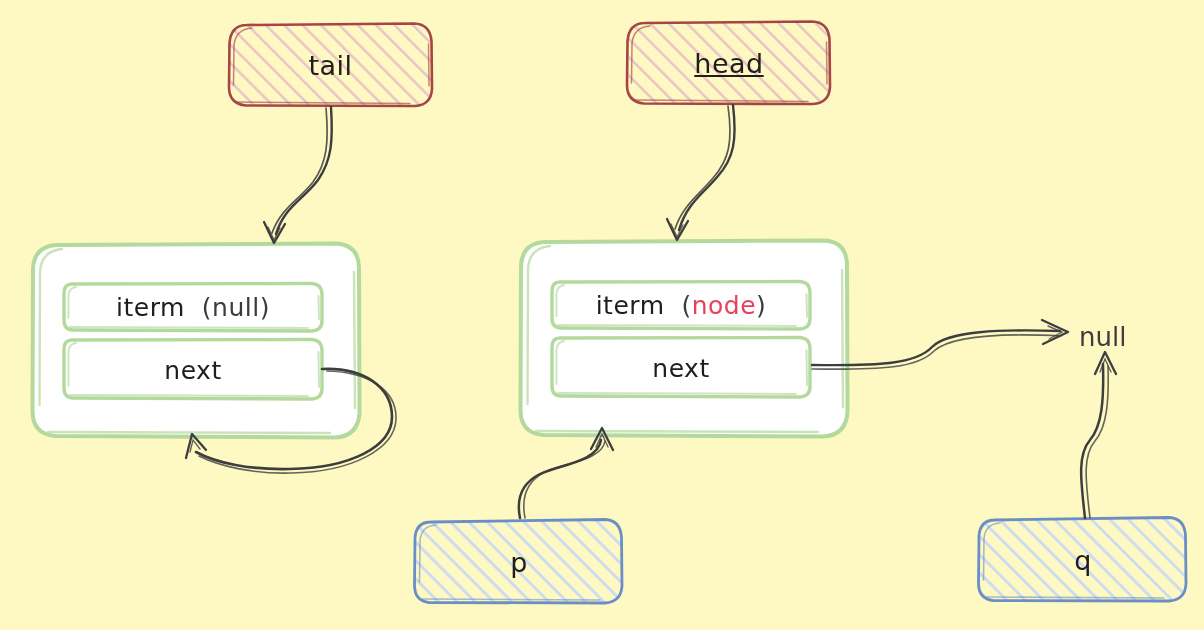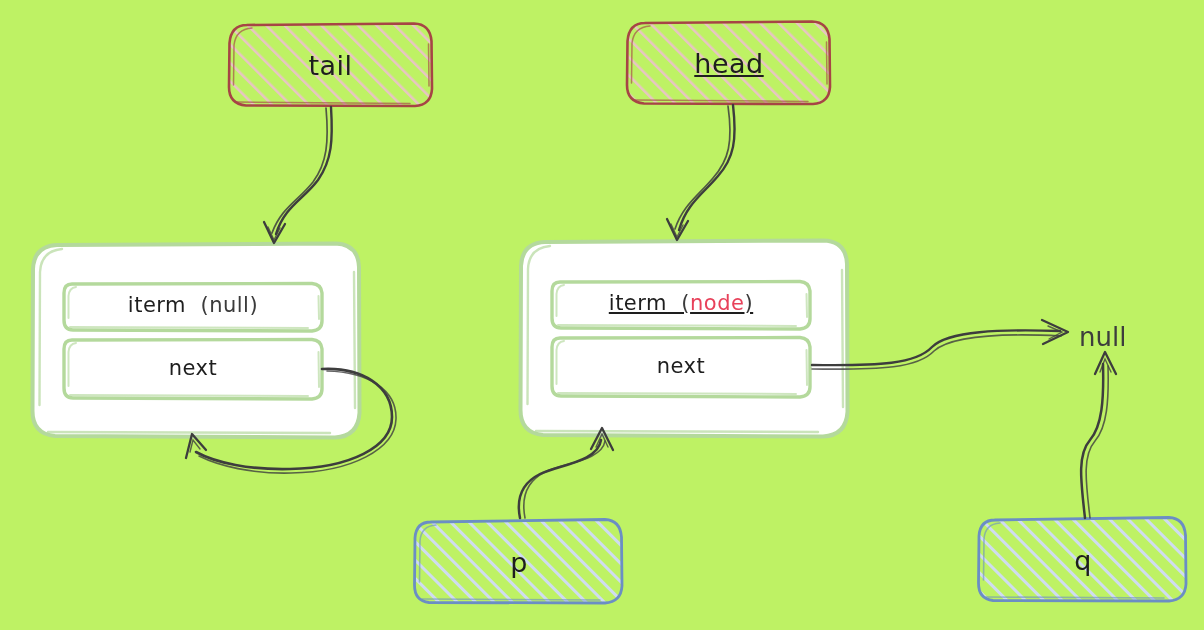--- a/index.html
+++ b/index.html
@@ -10,42 +10,42 @@
   body {
     width: 1204px;
     height: 630px;
     overflow: hidden;
     font-family: "DejaVu Sans", sans-serif;
   }
   #canvas {
     position: relative;
     width: 1204px;
     height: 630px;
-    background: #bef264;
+    background: #fef9c3;
   }
   svg#scene {
     position: absolute;
     top: 0;
     left: 0;
     width: 1204px;
     height: 630px;
   }
   .lbl {
     position: absolute;
     font-family: "DejaVu Sans", sans-serif;
     color: #1e1e1e;
     white-space: nowrap;
     user-select: none;
   }
   .lbl-box {
     font-size: 27px;
     letter-spacing: 0.5px;
   }
   .lbl-field {
-    font-size: 21px;
+    font-size: 25px;
     letter-spacing: 0.5px;
   }
   .lbl-null {
     font-size: 26px;
     color: #3d3d3d;
   }
   .accent-node {
     color: #e8415a;
   }
   .paren {
@@ -169,21 +169,21 @@
   </svg>
 
   <div class="lbl lbl-box" style="left:228px; top:50px; width:205px; text-align:center;">tail</div>
 
   <div class="lbl lbl-box" style="left:626px; top:48px; width:206px; text-align:center;text-decoration:underline;">head</div>
 
   <div class="lbl lbl-field" style="left:64px; top:293px; width:258px; text-align:center;"><span>iterm</span><span class="paren">&nbsp;&nbsp;(<span>null</span>)</span></div>
 
   <div class="lbl lbl-field" style="left:64px; top:356px; width:258px; text-align:center;">next</div>
 
-  <div class="lbl lbl-field" style="left:552px; top:291px; width:258px; text-align:center;text-decoration:underline;"><span>iterm</span><span class="paren">&nbsp;&nbsp;(<span class="accent-node">node</span>)</span></div>
+  <div class="lbl lbl-field" style="left:552px; top:291px; width:258px; text-align:center;"><span>iterm</span><span class="paren">&nbsp;&nbsp;(<span class="accent-node">node</span>)</span></div>
 
   <div class="lbl lbl-field" style="left:552px; top:354px; width:258px; text-align:center;">next</div>
 
   <div class="lbl lbl-box" style="left:415px; top:547px; width:208px; text-align:center;">p</div>
 
   <div class="lbl lbl-box" style="left:979px; top:545px; width:208px; text-align:center;">q</div>
 
   <div class="lbl lbl-null" style="left:1079px; top:322px;">null</div>
 
 </div>

